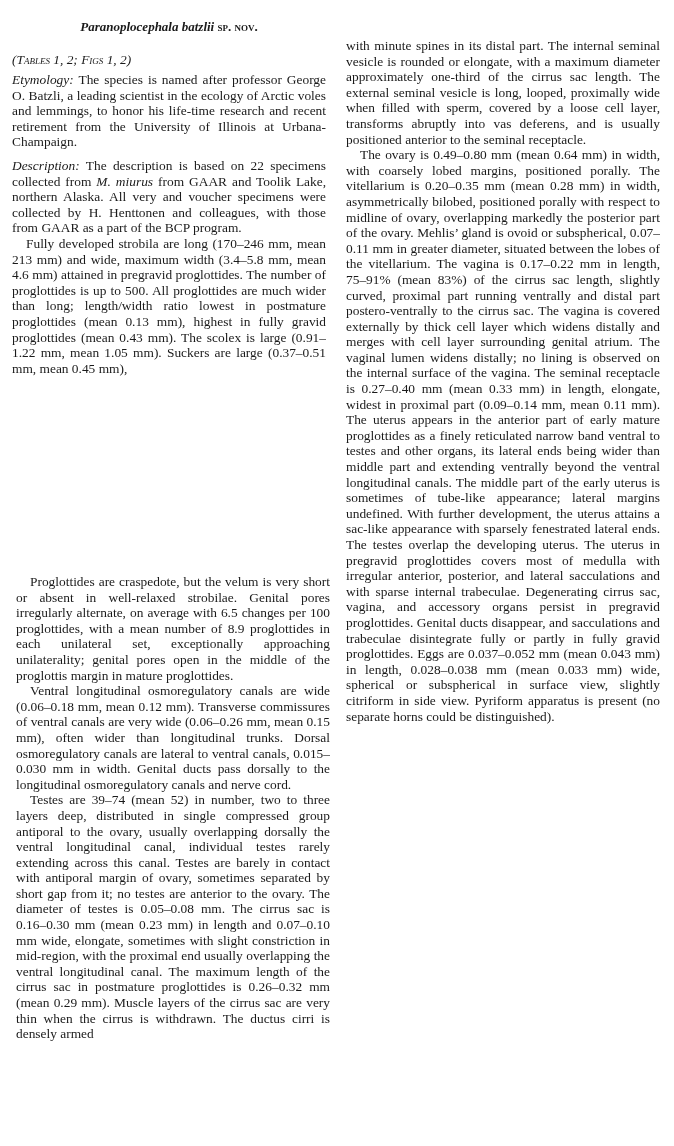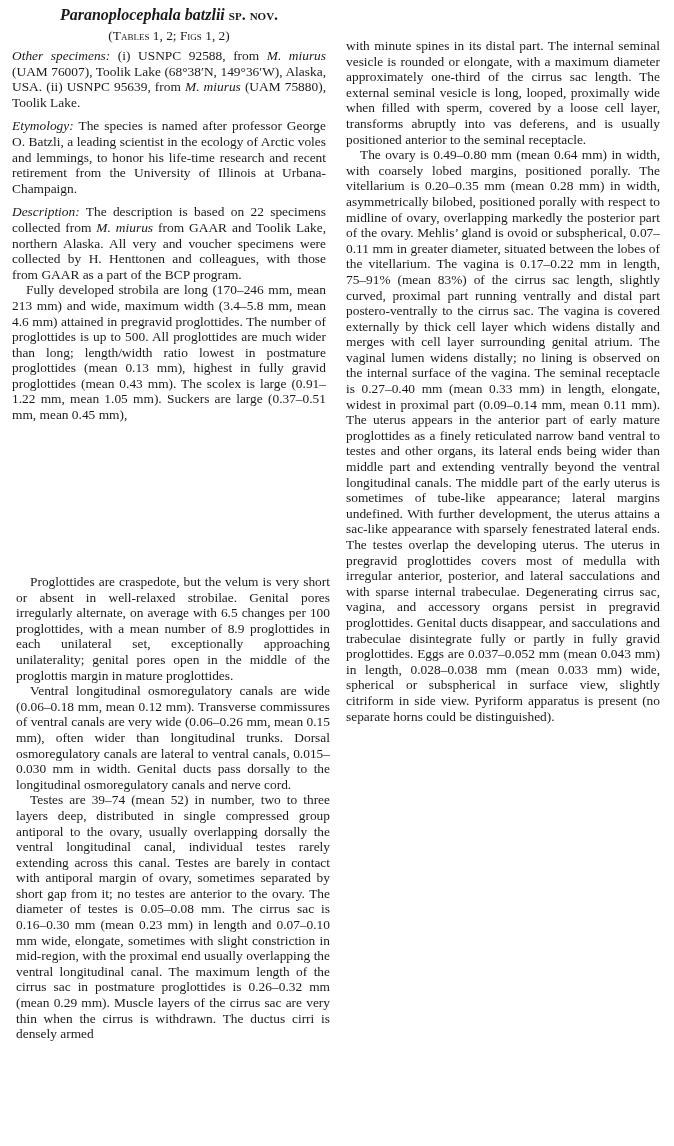--- a/index.html
+++ b/index.html
@@ -3,39 +3,38 @@
 <meta charset="utf-8">
 <style>
   html, body { margin: 0; padding: 0; background: #ffffff; }
   body { width: 674px; height: 1146px; overflow: hidden; position: relative;
          font-family: "Liberation Serif", "DejaVu Serif", serif; color: #1a1a1a; }
   .col { position: absolute; font-size: 13.4px; line-height: 15.6px; text-align: justify;
          hyphens: none; }
   #left-top { left: 12px; top: 2px; width: 314px; }
   #left-bottom { left: 16px; top: 574px; width: 314px; }
   #right { left: 346px; top: 38px; width: 314px; }
-  .title { text-align: center; font-weight: bold; font-style: italic; font-size: 16px; margin: 4px; line-height: 17px; }
+  .title { text-align: center; font-weight: bold; font-style: italic; font-size: 13px; margin: 16px; line-height: 17px; }
   .title .sc { font-style: normal; font-variant: small-caps; font-weight: bold; }
-  .subtitle { text-align: center; font-variant: small-caps; margin: 0 0 4px 0; line-height: 17px; }
+  .subtitle { text-align: left; font-variant: small-caps; margin: 0 0 4px 0; line-height: 17px; font-style: italic; }
   p { margin: 0; }
   p.block { margin-bottom: 8px; }
   p.indent { text-indent: 14px; }
   .lbl { font-style: italic; }
   i { font-style: italic; }
 </style>
 </head>
 <body>
 
 <div id="left-top" class="col">
   <p class="title"><i>Paranoplocephala batzlii</i><span class="sc"> sp. nov.</span></p>
   <p class="subtitle">(Tables 1, 2; Figs 1, 2)</p>
 
 
 
-  <p class="block"><span class="lbl">Other specimens:</span><span> (i) USNPC 92588, from </span><i>M. miurus</i><span> (UAM 76007), Toolik Lake (68°38′N, 149°36′W), Alaska, USA. (ii) USNPC 95639, from </span><i>M. miurus</i><span> (UAM 75880), Toolik Lake.</span></p>
 
 
   <p class="block"><span class="lbl">Etymology:</span><span> The species is named after professor George O. Batzli, a leading scientist in the ecology of Arctic voles and lemmings, to honor his life-time research and recent retirement from the University of Illinois at Urbana-Champaign.</span></p>
 
   <p><span class="lbl">Description:</span><span> The description is based on 22 specimens collected from </span><i>M. miurus</i><span> from GAAR and Toolik Lake, northern Alaska. All very and voucher specimens were collected by H. Henttonen and colleagues, with those from GAAR as a part of the BCP program.</span></p>
 
   <p class="indent">Fully developed strobila are long (170–246 mm, mean 213 mm) and wide, maximum width (3.4–5.8 mm, mean 4.6 mm) attained in pregravid proglottides. The number of proglottides is up to 500. All proglottides are much wider than long; length/width ratio lowest in postmature proglottides (mean 0.13 mm), highest in fully gravid proglottides (mean 0.43 mm). The scolex is large (0.91–1.22 mm, mean 1.05 mm). Suckers are large (0.37–0.51 mm, mean 0.45 mm),</p>
 </div>
 
 <div id="left-bottom" class="col">

